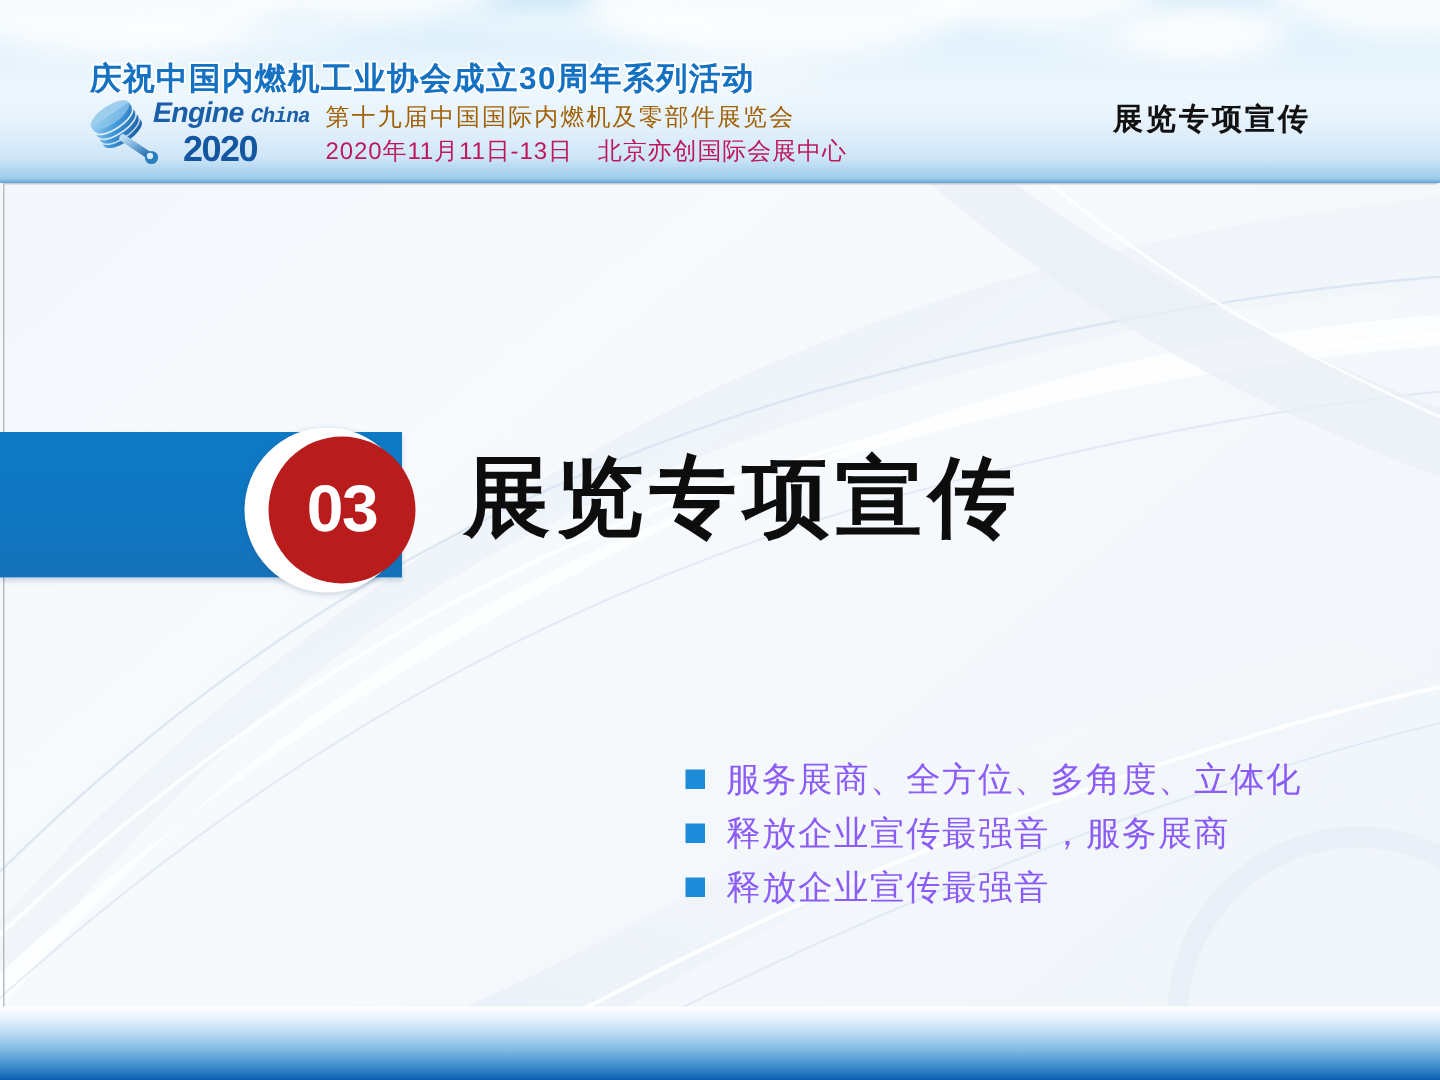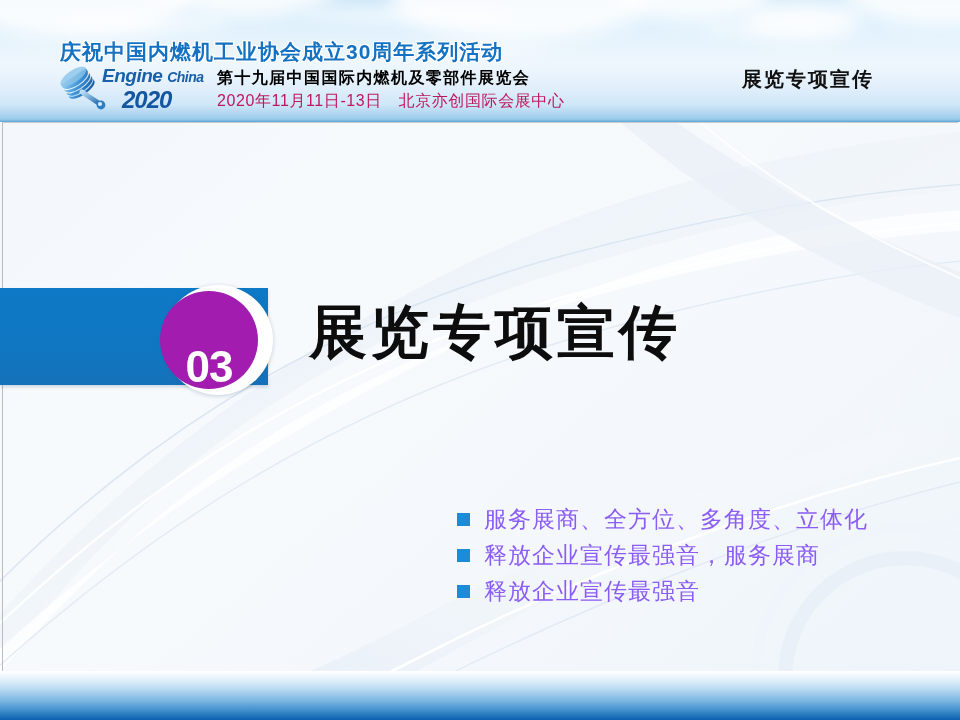--- a/index.html
+++ b/index.html
@@ -75,22 +75,22 @@
        0   -1px 0 #ffffff,
        1px  1px 0 #ffffff,
       -1px -1px 0 #ffffff,
        1px -1px 0 #ffffff,
       -1px  1px 0 #ffffff;
   }
   .expo-line1 {
     position: absolute;
     left: 217px; top: 68px;
     font-size: 16px;
-    font-weight: bold;
-    color: #000000;
+    font-weight: normal;
+    color: #a16207;
     letter-spacing: 1.4px;
     white-space: nowrap;
   }
   .expo-line2 {
     position: absolute;
     left: 217px; top: 91px;
     font-size: 16px;
     font-weight: normal;
     color: #be185d;
     letter-spacing: .6px;
@@ -116,27 +116,26 @@
   .logo-engine {
     position: absolute;
     left: 42px; top: 2px;
     font-size: 19px;
     font-weight: bold;
     font-style: italic;
     color: #1a5fa8;
     letter-spacing: -.5px;
     white-space: nowrap;
   }
-  .logo-engine .small { font-size: 14px; }
+  .logo-engine .small { font-size: 14px; font-family: Liberation Mono, monospace; }
   .logo-year {
     position: absolute;
     left: 62px; top: 23px;
     font-size: 24px;
     font-weight: bold;
-    font-style: italic;
     color: #1456a0;
     letter-spacing: -1px;
     white-space: nowrap;
   }
 
   
   .body-area {
     position: absolute;
     left: 0; top: 122px;
     width: 960px; height: 598px;
@@ -171,26 +170,26 @@
   .num-circle-ring {
     position: absolute;
     left: 163px; top: 285px;
     width: 110px; height: 110px;
     border-radius: 50%;
     background: #ffffff;
     box-shadow: 0 1px 4px rgba(40,80,120,.25);
   }
   .num-circle {
     position: absolute;
-    left: 160px; top: 291px;
+    left: 179px; top: 291px;
     width: 98px; height: 98px;
     border-radius: 50%;
-    background: #a21caf;
+    background: #b91c1c;
     display: flex;
-    align-items: flex-end;
+    align-items: center;
     justify-content: center;
   }
   .num-text {
     font-size: 44px;
     font-weight: bold;
     color: #ffffff;
     letter-spacing: -1px;
     line-height: 1;
     font-family: "Liberation Sans", "DejaVu Sans", sans-serif;
   }

